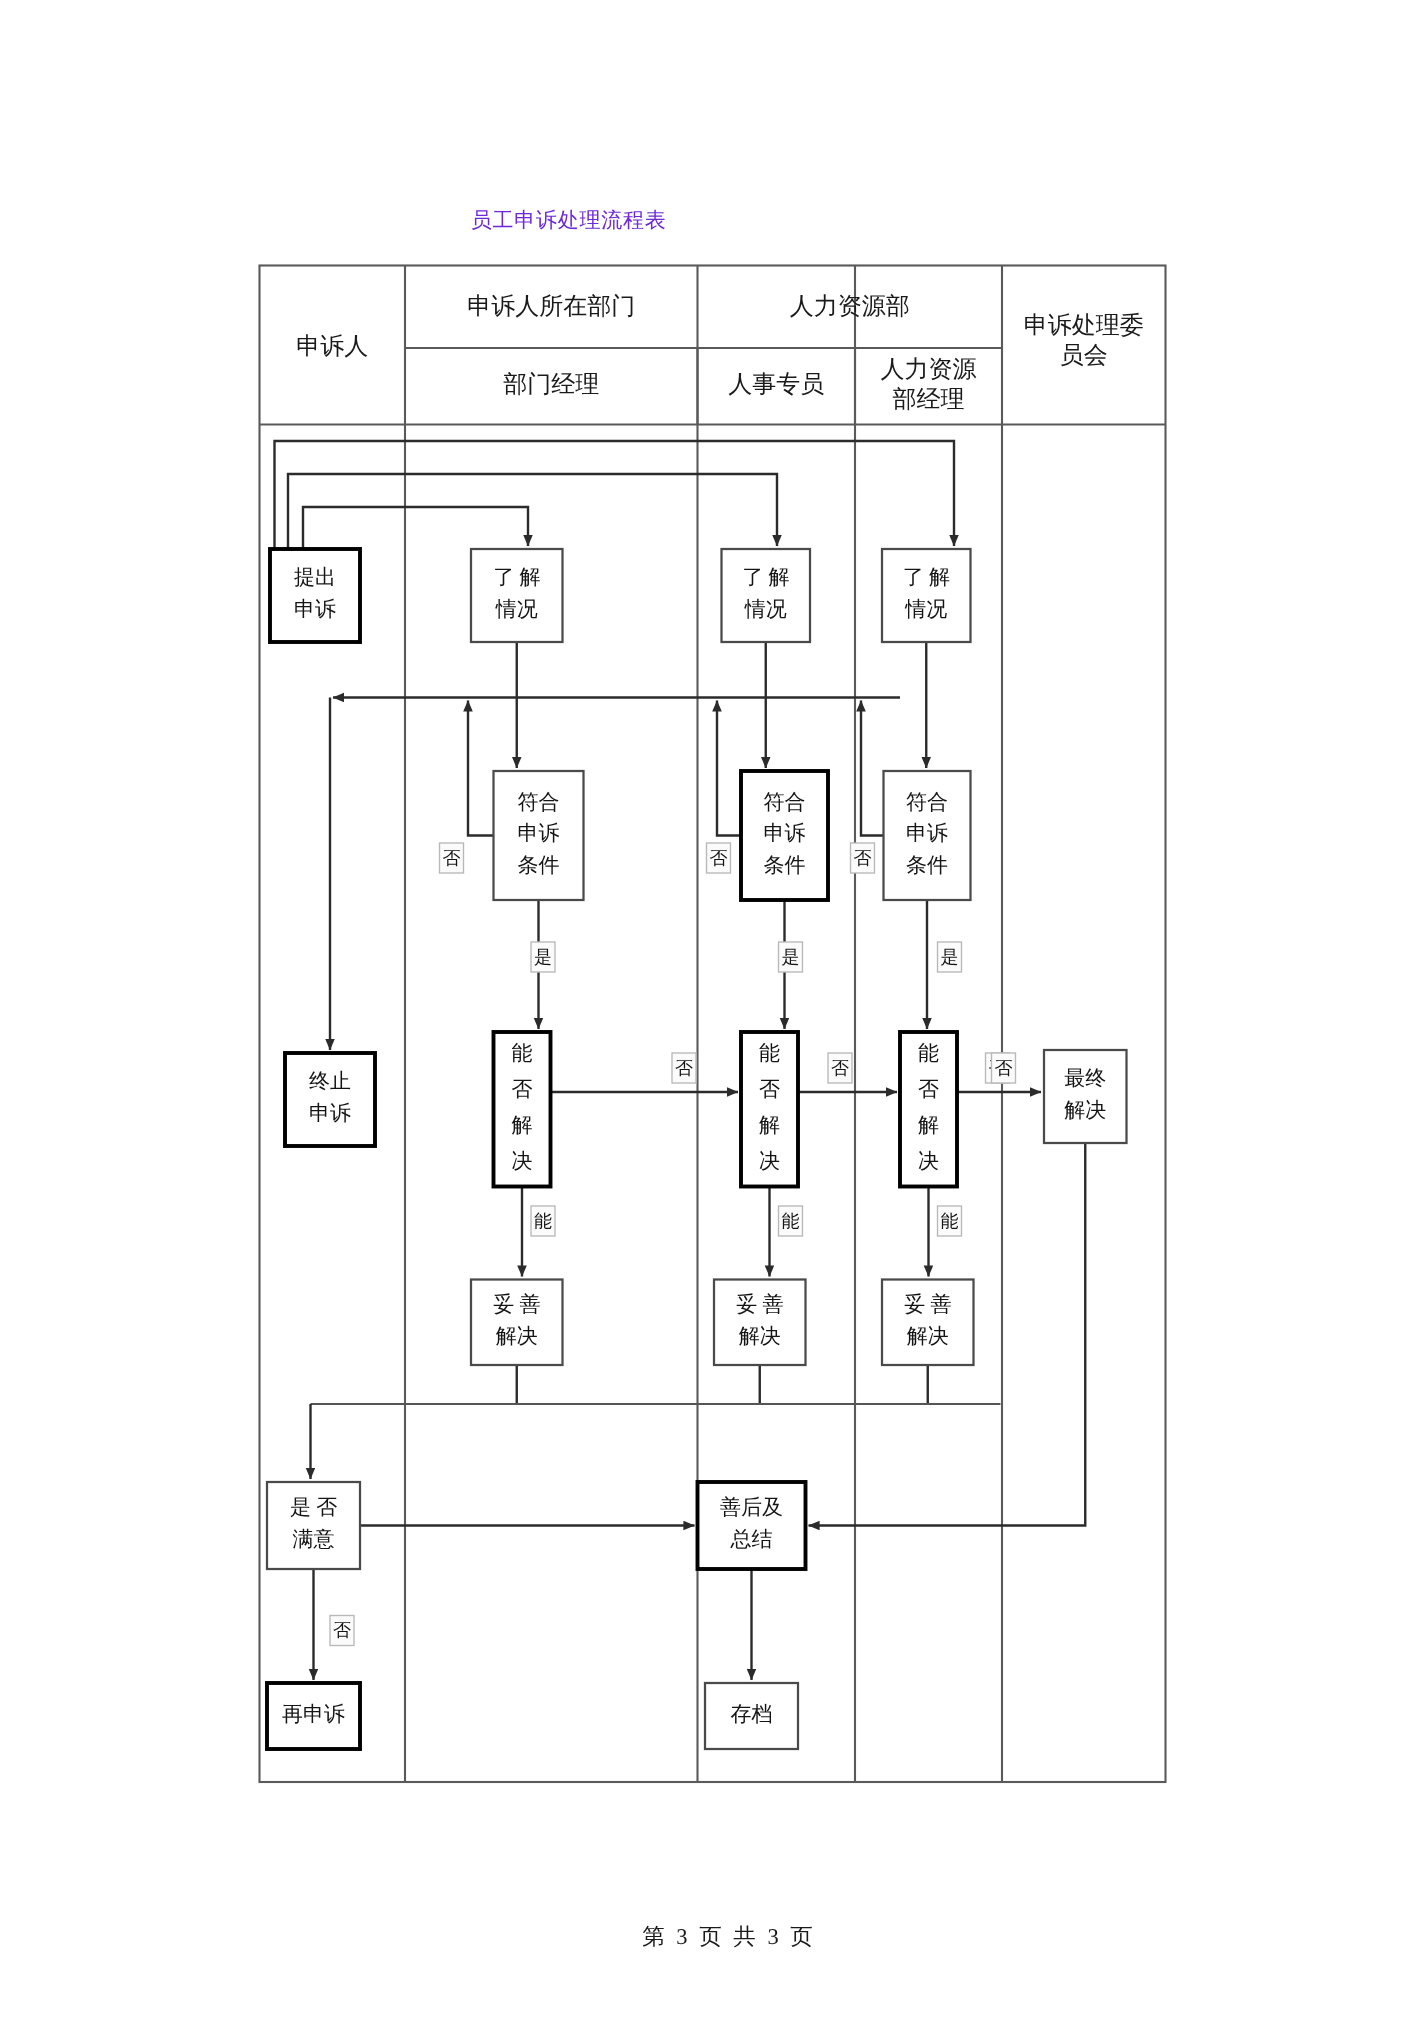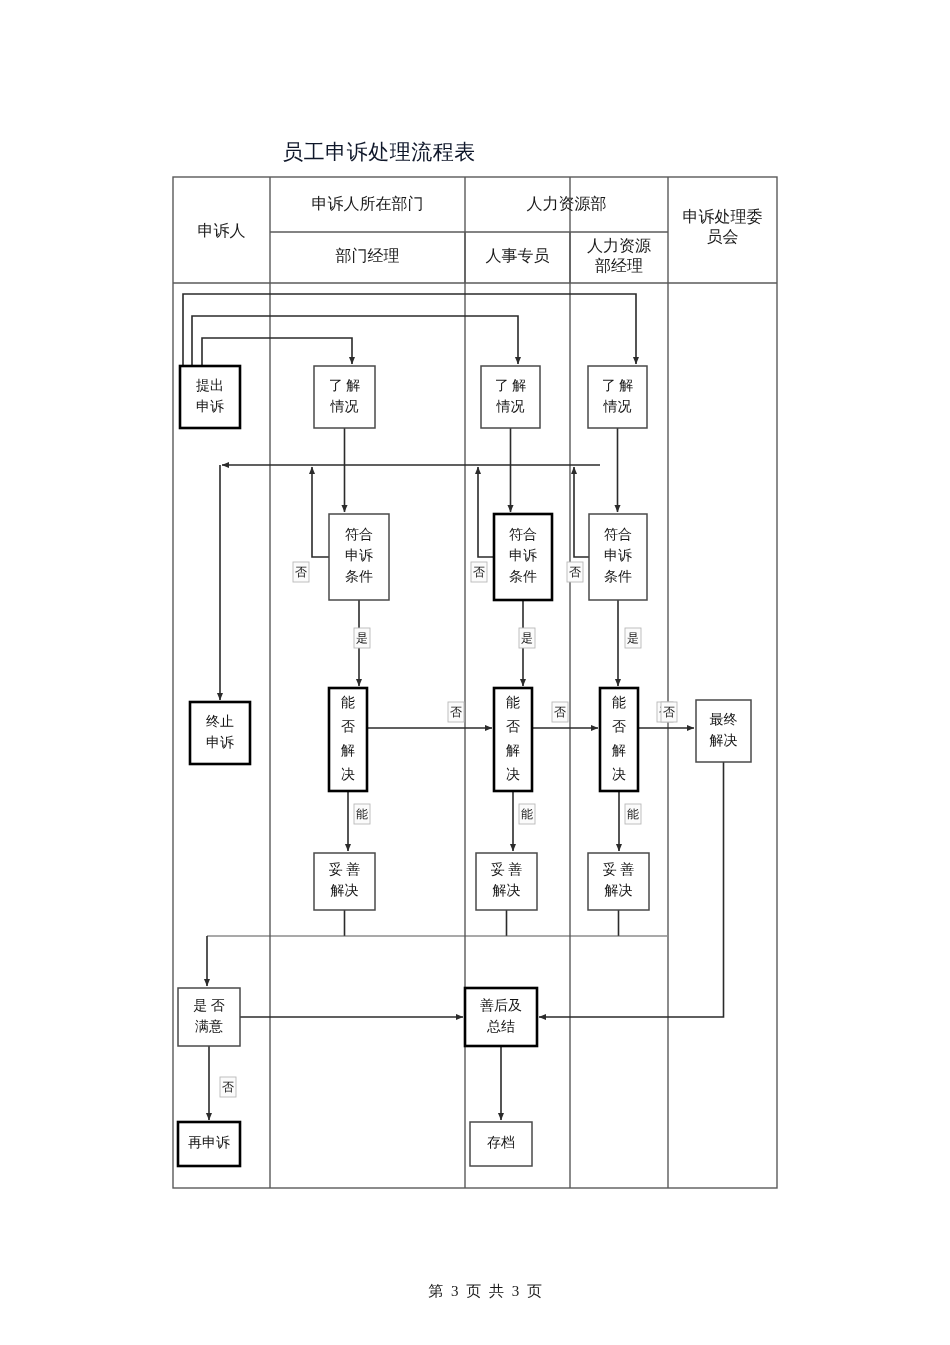--- a/index.html
+++ b/index.html
@@ -14,23 +14,23 @@
     font-family: "Liberation Serif", "DejaVu Serif", serif;
     color: #000000;
     overflow: hidden;
   }
   #doc-title {
     position: absolute;
     left: 0;
     top: 138px;
     width: 758px;
     text-align: center;
-    font-size: 21px;
+    font-size: 14px;
     letter-spacing: 0.5px;
-    color: #0f172a;
+    color: #6d28d9;
   }
   #page-footer {
     position: absolute;
     left: 0;
     top: 1282px;
     width: 950px;
     text-align: center;
     font-size: 15px;
     letter-spacing: 2px;
     color: #1a1a1a;

